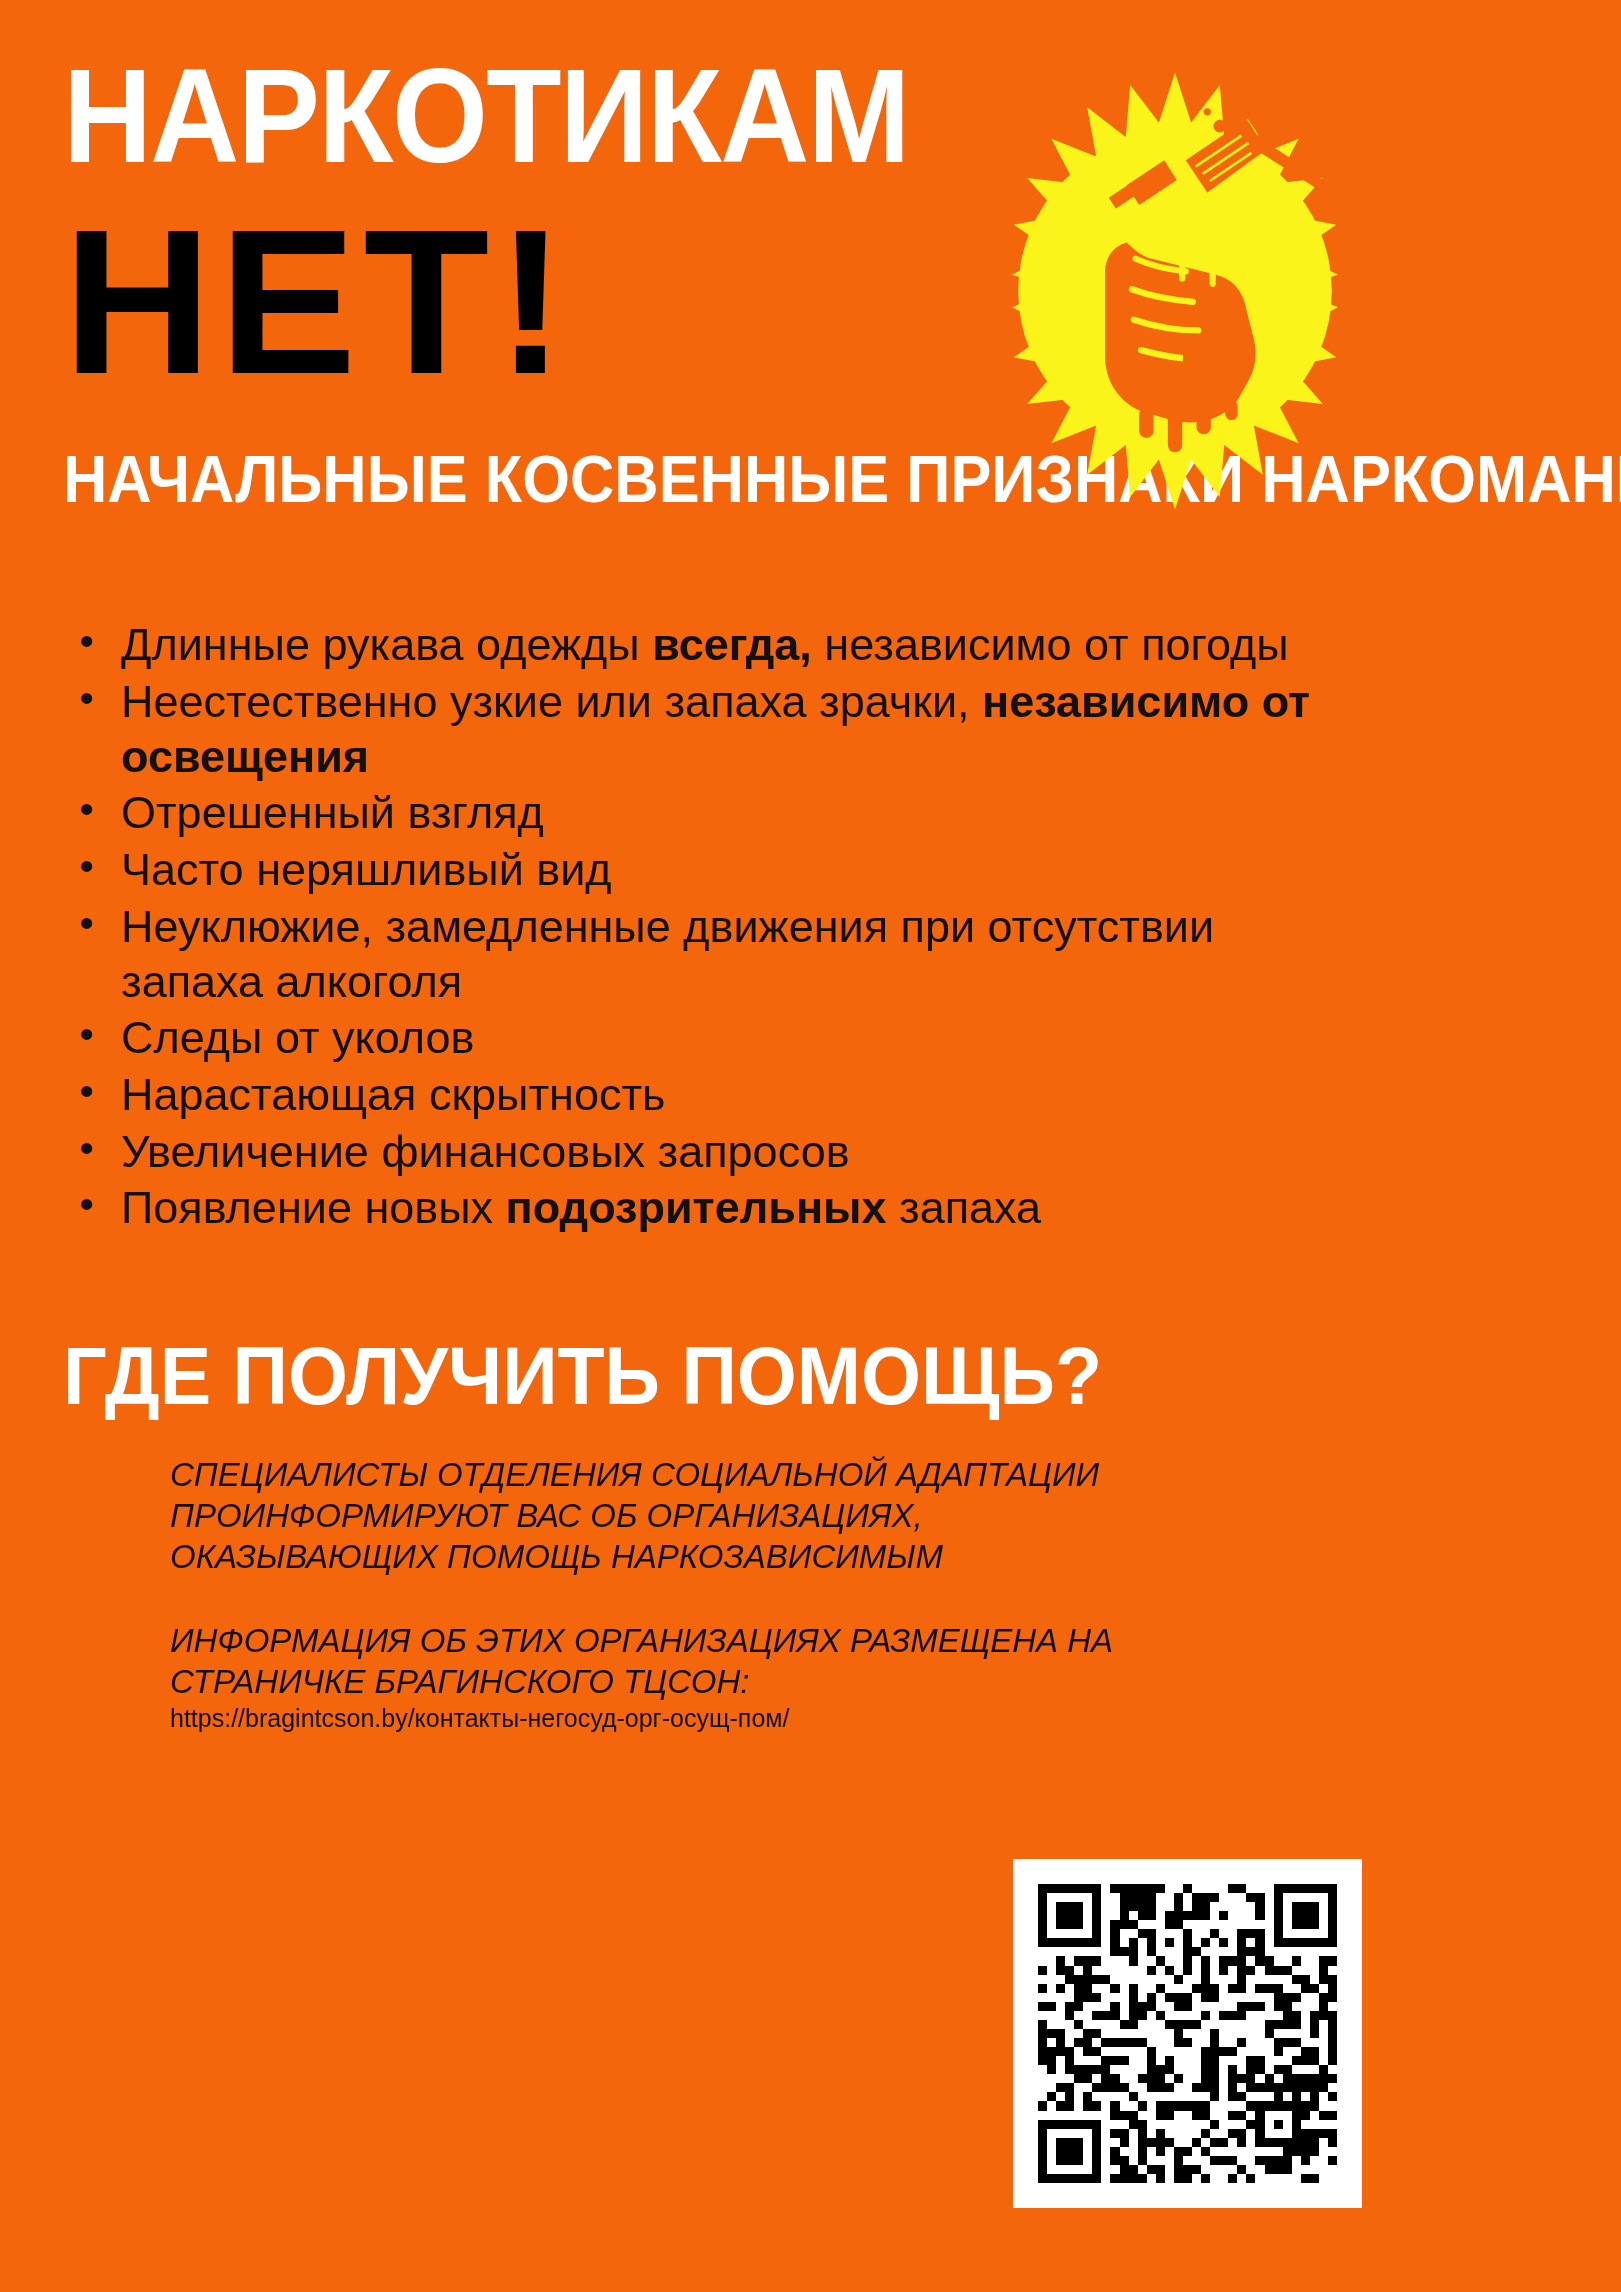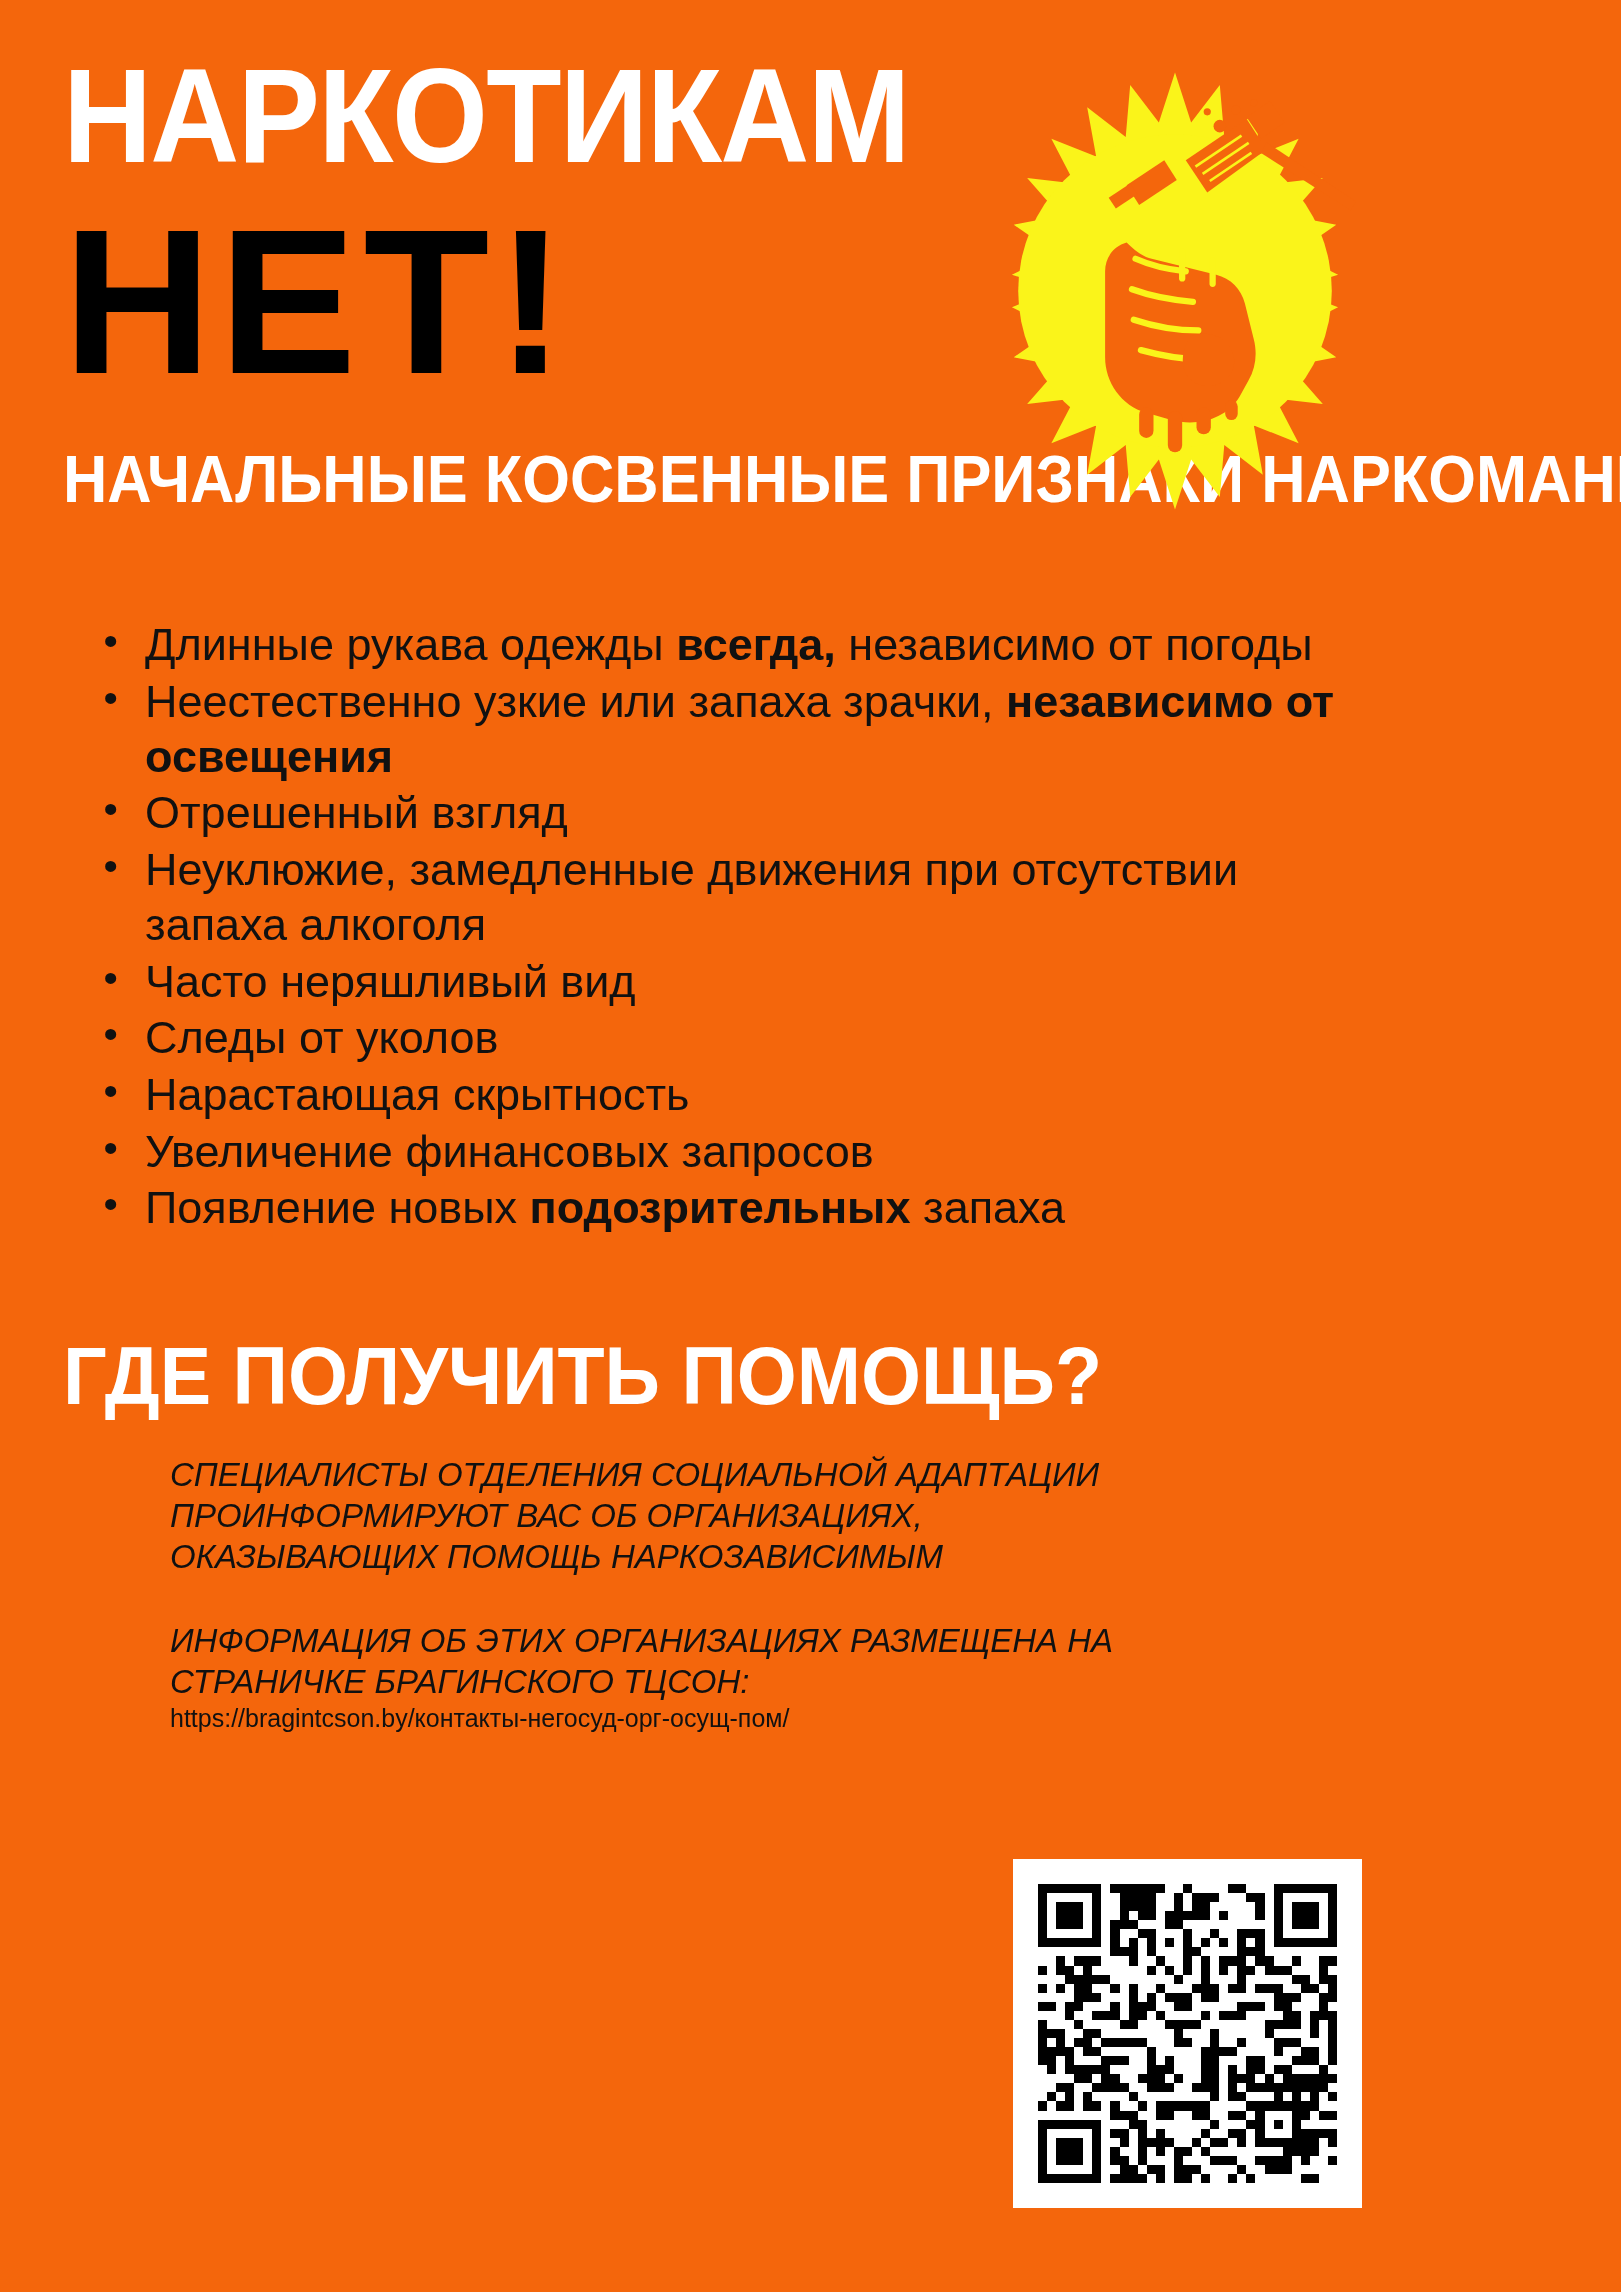--- a/index.html
+++ b/index.html
@@ -72,21 +72,21 @@
     position: absolute;
     top: 67px;
     right: 72px;
     width: 448px;
     height: 448px;
   }
 
   
   .list-wrap {
     margin: 106px 0 0 0;
-    padding: 0 107px 0 98px;
+    padding: 0 107px 0 74px;
   }
 
   ul.signs {
     list-style: none;
     margin: 0;
     padding: 0;
   }
   ul.signs li {
     position: relative;
     color: #111111;
@@ -232,22 +232,22 @@
         <rect x="306" y="372" width="14" height="22" rx="7"></rect>
       </g>
     </svg>
   </div>
 
   <div class="list-wrap">
     <ul class="signs" id="signs-list">
         <li><span>Длинные рукава одежды </span><b>всегда,</b><span> независимо от погоды</span></li>
         <li><span>Неестественно узкие или запаха зрачки, </span><b>независимо от освещения</b></li>
         <li><span>Отрешенный взгляд</span></li>
+        <li><span>Часто неряшливый вид</span></li>
         <li><span>Неуклюжие, замедленные движения при отсутствии запаха алкоголя</span></li>
-        <li><span>Часто неряшливый вид</span></li>
         <li><span>Следы от уколов</span></li>
         <li><span>Нарастающая скрытность</span></li>
         <li><span>Увеличение финансовых запросов</span></li>
         <li><span>Появление новых </span><b>подозрительных</b><span> запаха</span></li>
       </ul>
   </div>
 
   <div class="help-heading">ГДЕ ПОЛУЧИТЬ ПОМОЩЬ?</div>
   <div class="help-body">
     <div class="help-para">СПЕЦИАЛИСТЫ ОТДЕЛЕНИЯ СОЦИАЛЬНОЙ АДАПТАЦИИ ПРОИНФОРМИРУЮТ ВАС ОБ ОРГАНИЗАЦИЯХ, ОКАЗЫВАЮЩИХ ПОМОЩЬ НАРКОЗАВИСИМЫМ</div>

